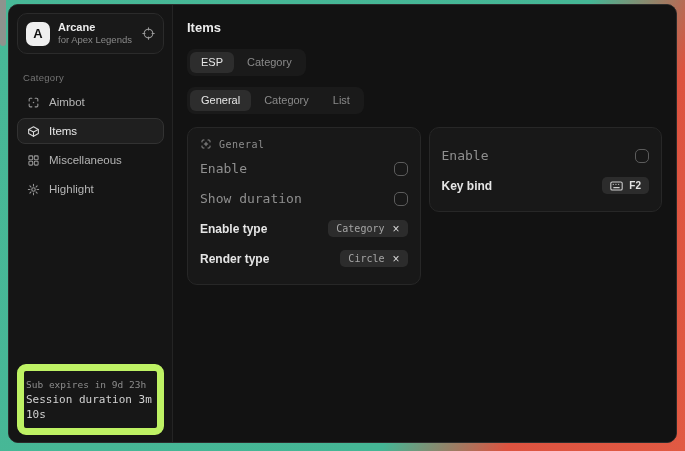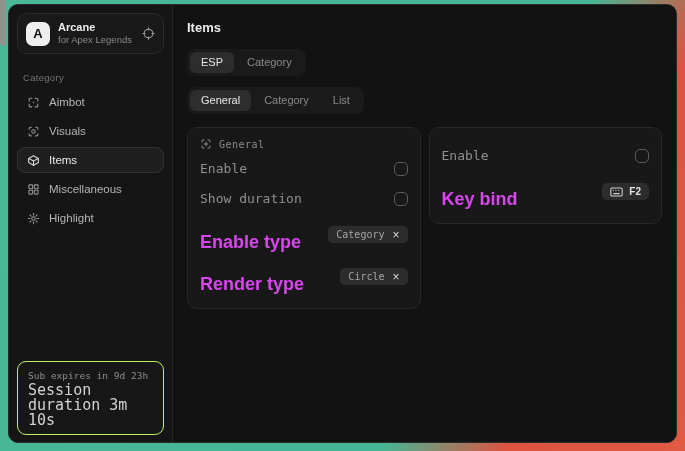--- a/index.html
+++ b/index.html
@@ -51,25 +51,25 @@
     height: 26px; border-radius: 8px; padding: 0 9px; border: 1px solid transparent;
     display: flex; align-items: center; gap: 9px;
     color: #b5b5b5; font-size: 11.5px; cursor: pointer;
   }
   .nav-item .nicon { color: #969696; display: flex; }
   .nav-item.selected { background: #1f1f1f; border-color: #323232; color: #e9e9e9; }
   .nav-item.selected .nicon { color: #d6d6d6; }
 
   .sb-footer {
     position: absolute; left: 8px; right: 8px; bottom: 7px;
-    border: 1px solid #bef264; border-radius: 9px; background: #171717;
-    padding: 6px 10px;
+    border: 7px solid #bef264; border-radius: 9px; background: #171717;
+    padding: 6px 2px;
   }
   .sb-footer .l1 { font-size: 9.5px; color: #8d8d8d; line-height: 15px; }
-  .sb-footer .l2 { font-size: 15px; color: #d2d2d2; line-height: 15px; }
+  .sb-footer .l2 { font-size: 11px; color: #d2d2d2; line-height: 15px; }
 
   
   .main { flex: 1; padding: 13px 14px; background: #121212; }
   .page-title { font-size: 13px; font-weight: 700; color: #ececec; margin: 2px 0 14px; }
 
   .tab-group {
     display: inline-flex; gap: 2px; background: #1a1a1a; border-radius: 8px;
     padding: 3px; margin-bottom: 11px;
   }
   .tab {
@@ -89,21 +89,21 @@
     font-family: "DejaVu Sans Mono", monospace; font-size: 10px; letter-spacing: .5px;
     margin-bottom: 6px;
   }
   .panel-head .picon { display: flex; color: #8d8d8d; }
 
   .row {
     display: flex; align-items: center; justify-content: space-between;
     min-height: 25px; margin: 5px 0;
   }
   .row-label { font-family: "DejaVu Sans Mono", monospace; font-size: 13px; color: #8f8f8f; }
-  .row-label.bright { font-family: "Liberation Sans", sans-serif; font-size: 18px; font-weight: 700; color: #d946ef; margin-top: 16px; }
+  .row-label.bright { font-family: "Liberation Sans", sans-serif; font-size: 12px; font-weight: 700; color: #e5e5e5; }
 
   .checkbox {
     width: 14px; height: 14px; border: 1.5px solid #5c5c5c; border-radius: 5px;
     background: transparent; cursor: pointer;
   }
 
   .tag-chip {
     display: inline-flex; align-items: center; gap: 8px;
     background: #2c2c2c; border-radius: 5px; padding: 3px 8px; cursor: pointer;
   }
@@ -149,29 +149,20 @@
       <div class="nav-item">
         <span class="nicon">
           <svg width="13" height="13" viewBox="0 0 24 24" fill="none" stroke="currentColor" stroke-width="2" stroke-linecap="round" stroke-linejoin="round">
             <path d="M4 9V6a2 2 0 0 1 2-2h3M15 4h3a2 2 0 0 1 2 2v3M20 15v3a2 2 0 0 1-2 2h-3M9 20H6a2 2 0 0 1-2-2v-3"></path>
             <circle cx="12" cy="12" r="1.4" fill="currentColor" stroke="none"></circle>
           </svg>
         </span>
         <span>Aimbot</span>
       </div>
 
-      <div class="nav-item">
-        <span class="nicon">
-          <svg width="13" height="13" viewBox="0 0 24 24" fill="none" stroke="currentColor" stroke-width="2" stroke-linecap="round" stroke-linejoin="round">
-            <path d="M4 8V6a2 2 0 0 1 2-2h2M16 4h2a2 2 0 0 1 2 2v2M20 16v2a2 2 0 0 1-2 2h-2M8 20H6a2 2 0 0 1-2-2v-2"></path>
-            <circle cx="12" cy="12" r="3.2"></circle>
-          </svg>
-        </span>
-        <span>Visuals</span>
-      </div>
 
       <div class="nav-item selected">
         <span class="nicon">
           <svg width="13" height="13" viewBox="0 0 24 24" fill="none" stroke="currentColor" stroke-width="2" stroke-linecap="round" stroke-linejoin="round">
             <path d="M21 8.2 12 3.2l-9 5v7.6l9 5 9-5z"></path>
               <path d="M3.4 8.4 12 13l8.6-4.6M12 13v8"></path>
           </svg>
         </span>
         <span>Items</span>
       </div>

